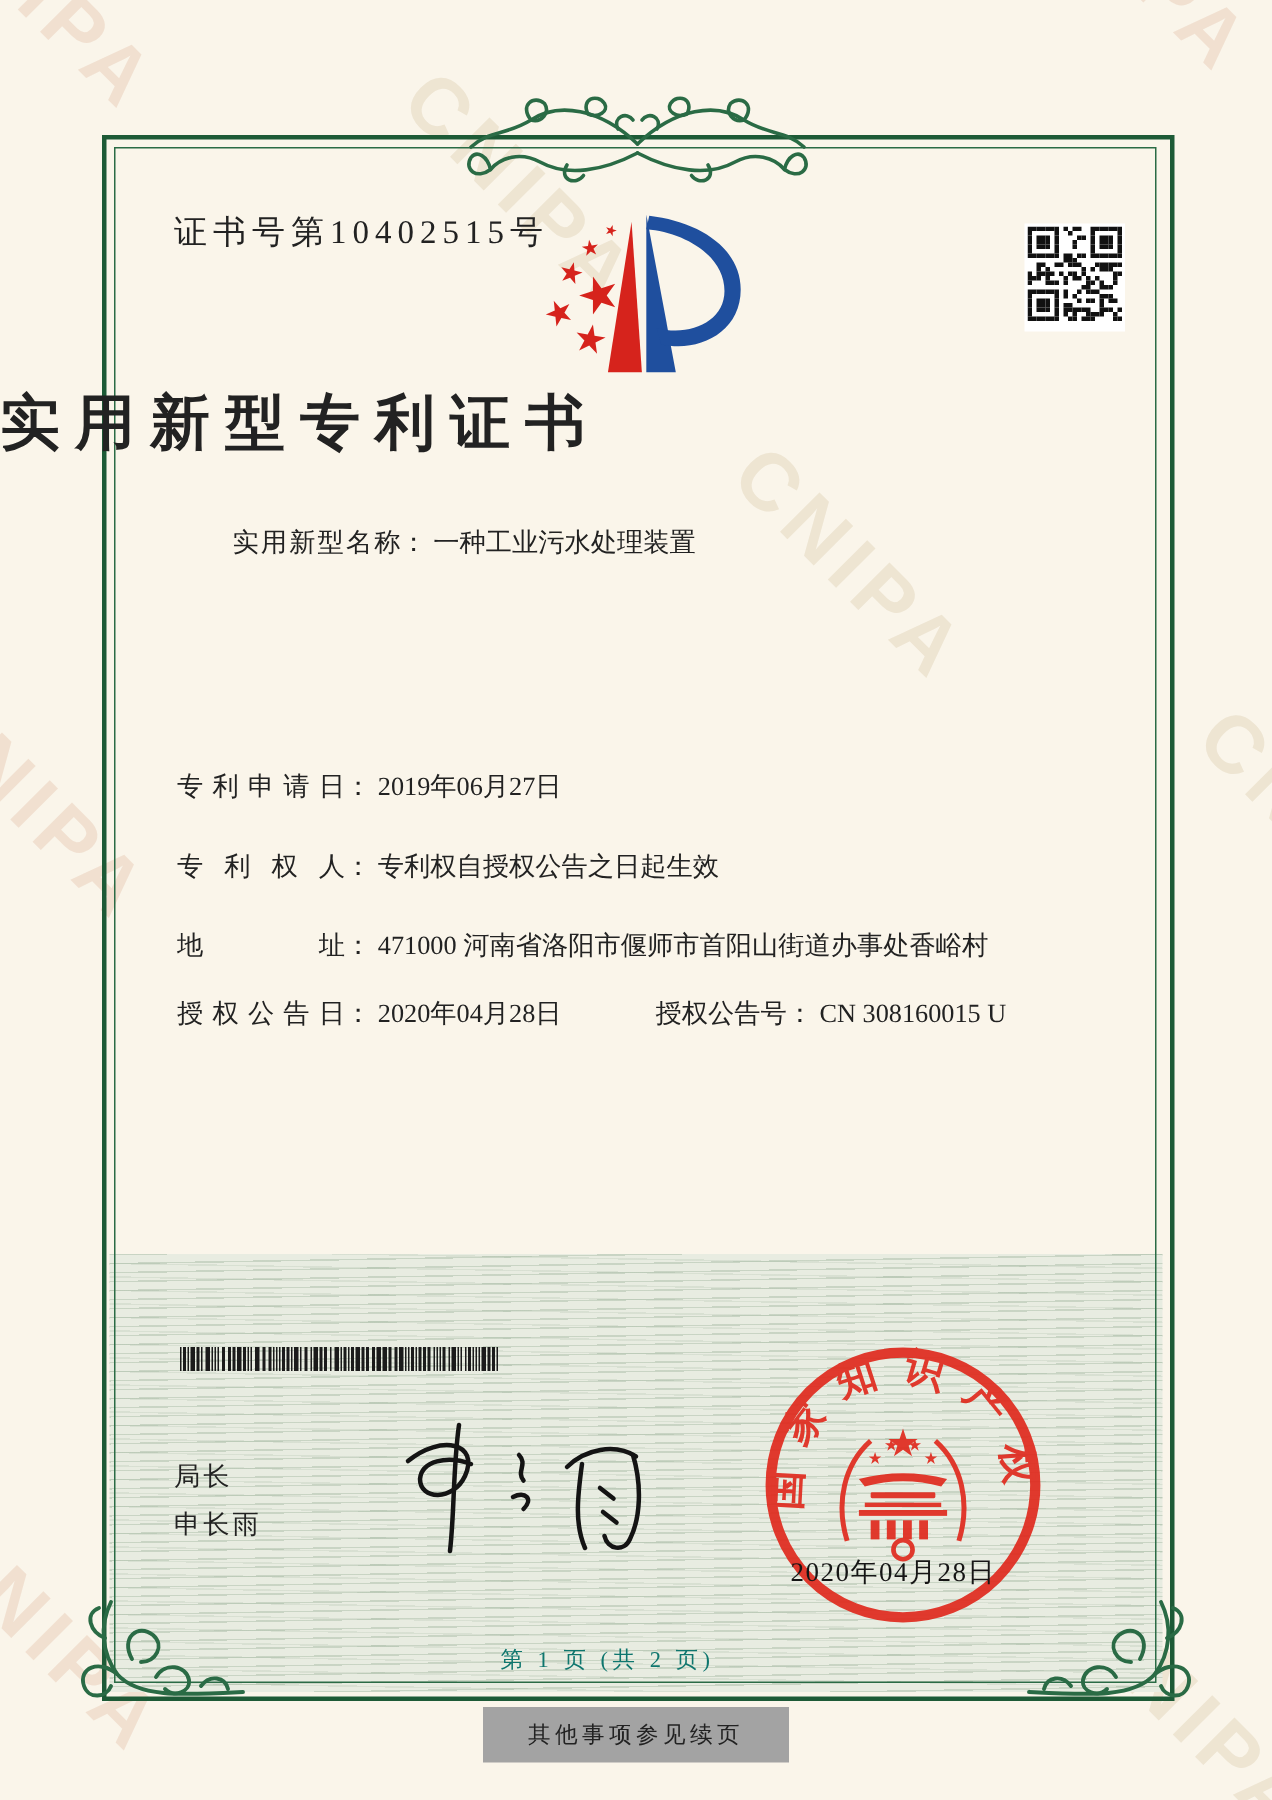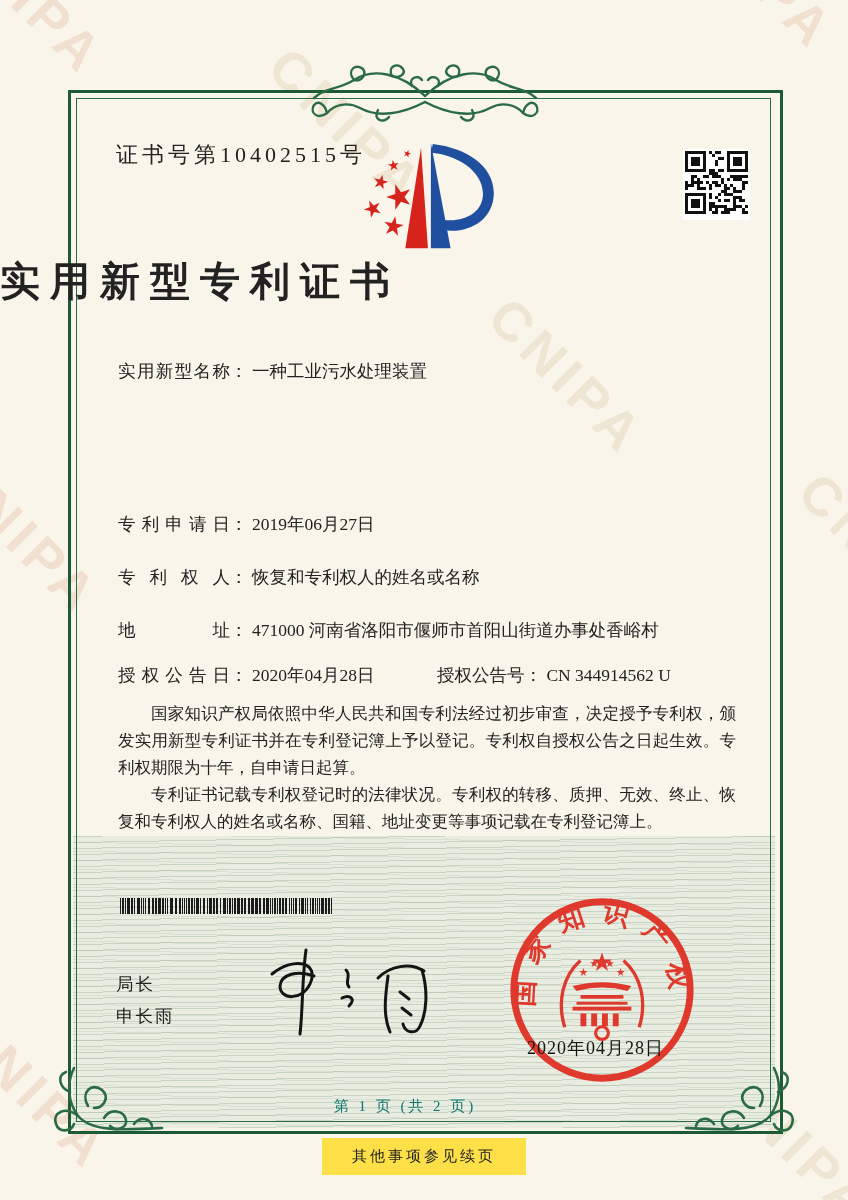--- a/index.html
+++ b/index.html
@@ -34,21 +34,21 @@
   .paras p{margin:0;text-indent:2em;}
   .barcode{position:absolute;left:120px;top:898px;z-index:4;}
   .sig-label{position:absolute;left:116px;font-size:17.5px;z-index:4;letter-spacing:2px;}
   .signature{position:absolute;left:250px;top:946px;z-index:4;}
   .seal{position:absolute;left:504px;top:892px;width:196px;height:196px;z-index:5;opacity:0.92;}
   .seal-date{position:absolute;left:527px;top:1036px;font-size:18px;letter-spacing:1px;
              color:#151515;z-index:6;white-space:nowrap;}
   .pagenum{position:absolute;left:0;top:1097px;width:810px;text-align:center;font-size:15px;
            letter-spacing:3px;z-index:4;color:#0f766e;}
   .contbox{position:absolute;left:424px;top:1138px;transform:translateX(-50%);
-           background:#fde047;padding:9px 30px;font-size:15px;letter-spacing:3px;z-index:4;}
+           background:#a3a3a3;padding:9px 30px;font-size:15px;letter-spacing:3px;z-index:4;}
   .logo{position:absolute;left:344px;top:138px;z-index:4;}
   .qr{position:absolute;left:683px;top:149px;z-index:4;background:#fff;padding:2px;}
 </style>
 </head>
 <body>
 
 <div class="page">
 
   <div class="wm pink" style="left:-70px;top:-35px;">CNIPA</div>
   <div class="wm pink" style="left:660px;top:-60px;">CNIPA</div>
@@ -329,49 +329,45 @@
         <rect x="3" y="60" width="3" height="3" fill="#111"></rect>
         <rect x="6" y="60" width="3" height="3" fill="#111"></rect>
         <rect x="9" y="60" width="3" height="3" fill="#111"></rect>
         <rect x="12" y="60" width="3" height="3" fill="#111"></rect>
         <rect x="15" y="60" width="3" height="3" fill="#111"></rect>
         <rect x="18" y="60" width="3" height="3" fill="#111"></rect>
       </svg></div>
 
   <div class="title">实用新型专利证书</div>
 
-  <div class="frow" style="top:359px;">
+  <div class="frow" style="top:349px;margin-left:37px;">
     <span class="flabel">实用新型名称</span><span>：</span>
     <span>一种工业污水处理装置</span>
   </div>
   <div class="frow" style="top:512px;">
     <span class="flabel">专利申请日</span><span>：</span>
     <span>2019年06月27日</span>
   </div>
   <div class="frow" style="top:565px;">
     <span class="flabel">专利权人</span><span>：</span>
-    <span>恢复和专利权人的姓名或名称</span>
+    <span>专利权自授权公告之日起生效</span>
   </div>
   <div class="frow" style="top:618px;">
     <span class="flabel">地址</span><span>：</span>
     <span>471000 河南省洛阳市偃师市首阳山街道办事处香峪村</span>
   </div>
   <div class="frow" style="top:663px;">
     <span class="flabel">授权公告日</span><span>：</span>
     <span>2020年04月28日</span>
     <span class="fcol2">
       <span>授权公告号</span><span>：</span>
-      <span>CN 344914562 U</span>
+      <span>CN 308160015 U</span>
     </span>
   </div>
 
-  <div class="paras">
-    <p>国家知识产权局依照中华人民共和国专利法经过初步审查，决定授予专利权，颁发实用新型专利证书并在专利登记簿上予以登记。专利权自授权公告之日起生效。专利权期限为十年，自申请日起算。</p>
-    <p>专利证书记载专利权登记时的法律状况。专利权的转移、质押、无效、终止、恢复和专利权人的姓名或名称、国籍、地址变更等事项记载在专利登记簿上。</p>
-  </div>
 
   <div class="barcode"><svg xmlns="http://www.w3.org/2000/svg" width="216" height="16">
         <rect x="0" y="0" width="1" height="16" fill="#1b1b1b"></rect>
         <rect x="2" y="0" width="2" height="16" fill="#1b1b1b"></rect>
         <rect x="5" y="0" width="1" height="16" fill="#1b1b1b"></rect>
         <rect x="7" y="0" width="3" height="16" fill="#1b1b1b"></rect>
         <rect x="11" y="0" width="2" height="16" fill="#1b1b1b"></rect>
         <rect x="14" y="0" width="1" height="16" fill="#1b1b1b"></rect>
         <rect x="17" y="0" width="3" height="16" fill="#1b1b1b"></rect>
         <rect x="21" y="0" width="1" height="16" fill="#1b1b1b"></rect>

